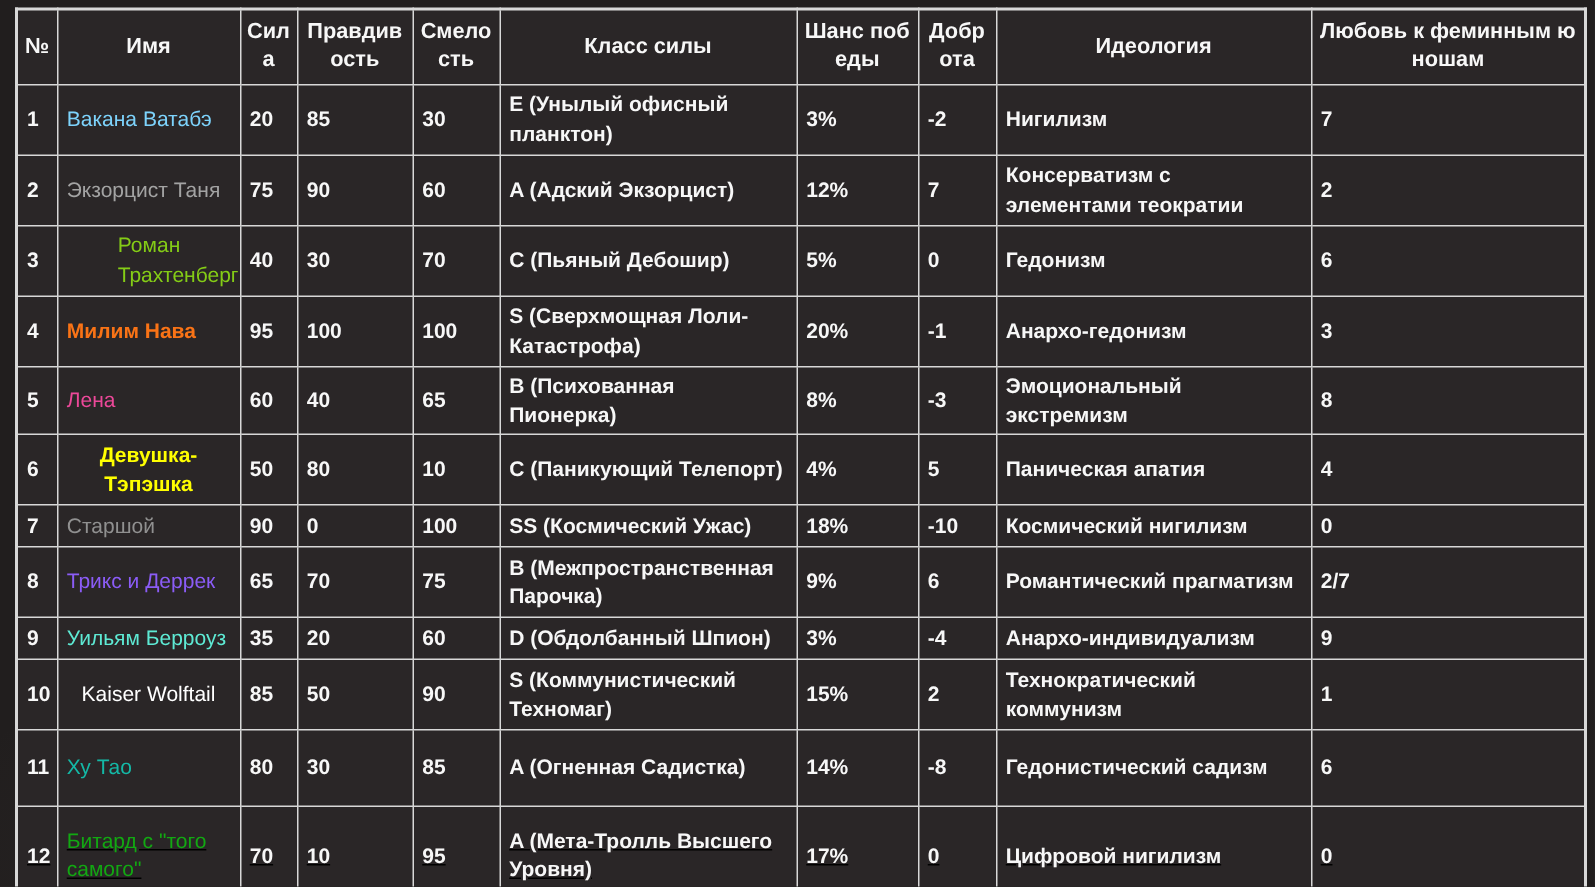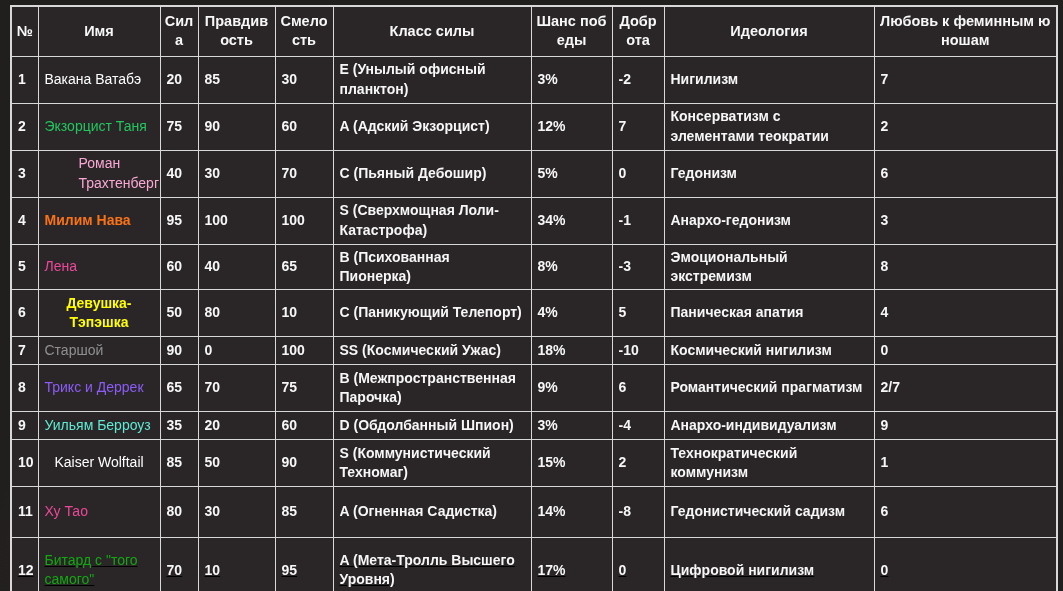--- a/index.html
+++ b/index.html
@@ -86,62 +86,62 @@
           <th>Класс силы</th>
           <th>Шанс победы</th>
           <th>Доброта</th>
           <th>Идеология</th>
           <th>Любовь к феминным юношам</th>
         </tr>
     </thead>
     <tbody>
         <tr>
           <td class="col-num">1</td>
-          <td class="col-name" style="color: #ffffff;">Вакана Ватабэ</td>
+          <td class="col-name" style="color: #7dd3fc;">Вакана Ватабэ</td>
           <td class="col-strength">20</td>
           <td class="col-truthfulness">85</td>
           <td class="col-courage">30</td>
           <td class="col-power_class">E (Унылый офисный планктон)</td>
           <td class="col-win_chance">3%</td>
           <td class="col-kindness">-2</td>
           <td class="col-ideology">Нигилизм</td>
           <td class="col-love_fem_boys">7</td>
         </tr>
         <tr>
           <td class="col-num">2</td>
-          <td class="col-name" style="color: #22c55e;">Экзорцист Таня</td>
+          <td class="col-name" style="color: #a3a3a3;">Экзорцист Таня</td>
           <td class="col-strength">75</td>
           <td class="col-truthfulness">90</td>
           <td class="col-courage">60</td>
           <td class="col-power_class">A (Адский Экзорцист)</td>
           <td class="col-win_chance">12%</td>
           <td class="col-kindness">7</td>
           <td class="col-ideology">Консерватизм с элементами теократии</td>
           <td class="col-love_fem_boys">2</td>
         </tr>
         <tr>
           <td class="col-num">3</td>
-          <td class="col-name" style="color: #f9a8d4; padding-left: 40px;">Роман Трахтенберг</td>
+          <td class="col-name" style="color: #84cc16; padding-left: 40px;">Роман Трахтенберг</td>
           <td class="col-strength">40</td>
           <td class="col-truthfulness">30</td>
           <td class="col-courage">70</td>
           <td class="col-power_class">C (Пьяный Дебошир)</td>
           <td class="col-win_chance">5%</td>
           <td class="col-kindness">0</td>
           <td class="col-ideology">Гедонизм</td>
           <td class="col-love_fem_boys">6</td>
         </tr>
         <tr>
           <td class="col-num">4</td>
           <td class="col-name bold-name" style="color: #f97316;">Милим Нава</td>
           <td class="col-strength">95</td>
           <td class="col-truthfulness">100</td>
           <td class="col-courage">100</td>
           <td class="col-power_class">S (Сверхмощная Лоли-Катастрофа)</td>
-          <td class="col-win_chance">34%</td>
+          <td class="col-win_chance">20%</td>
           <td class="col-kindness">-1</td>
           <td class="col-ideology">Анархо-гедонизм</td>
           <td class="col-love_fem_boys">3</td>
         </tr>
         <tr>
           <td class="col-num">5</td>
           <td class="col-name" style="color: #ec4899;">Лена</td>
           <td class="col-strength">60</td>
           <td class="col-truthfulness">40</td>
           <td class="col-courage">65</td>
@@ -206,21 +206,21 @@
           <td class="col-truthfulness">50</td>
           <td class="col-courage">90</td>
           <td class="col-power_class">S (Коммунистический Техномаг)</td>
           <td class="col-win_chance">15%</td>
           <td class="col-kindness">2</td>
           <td class="col-ideology">Технократический коммунизм</td>
           <td class="col-love_fem_boys">1</td>
         </tr>
         <tr>
           <td class="col-num">11</td>
-          <td class="col-name" style="color: #ec4899;">Ху Тао</td>
+          <td class="col-name" style="color: #14b8a6;">Ху Тао</td>
           <td class="col-strength">80</td>
           <td class="col-truthfulness">30</td>
           <td class="col-courage">85</td>
           <td class="col-power_class">A (Огненная Садистка)</td>
           <td class="col-win_chance">14%</td>
           <td class="col-kindness">-8</td>
           <td class="col-ideology">Гедонистический садизм</td>
           <td class="col-love_fem_boys">6</td>
         </tr>
         <tr>

